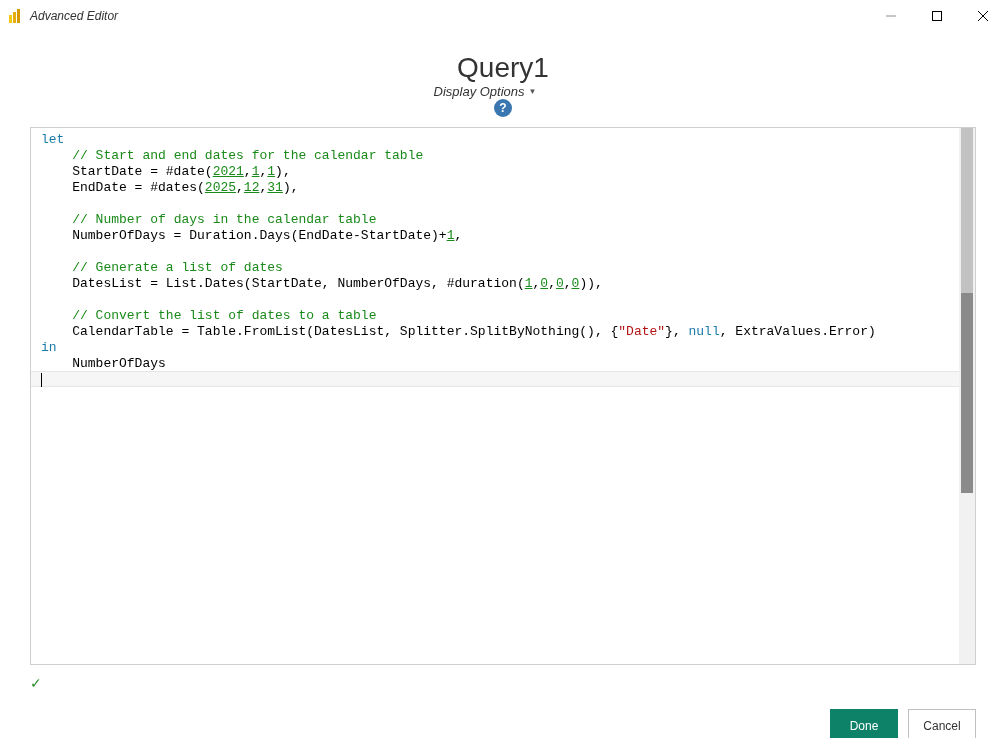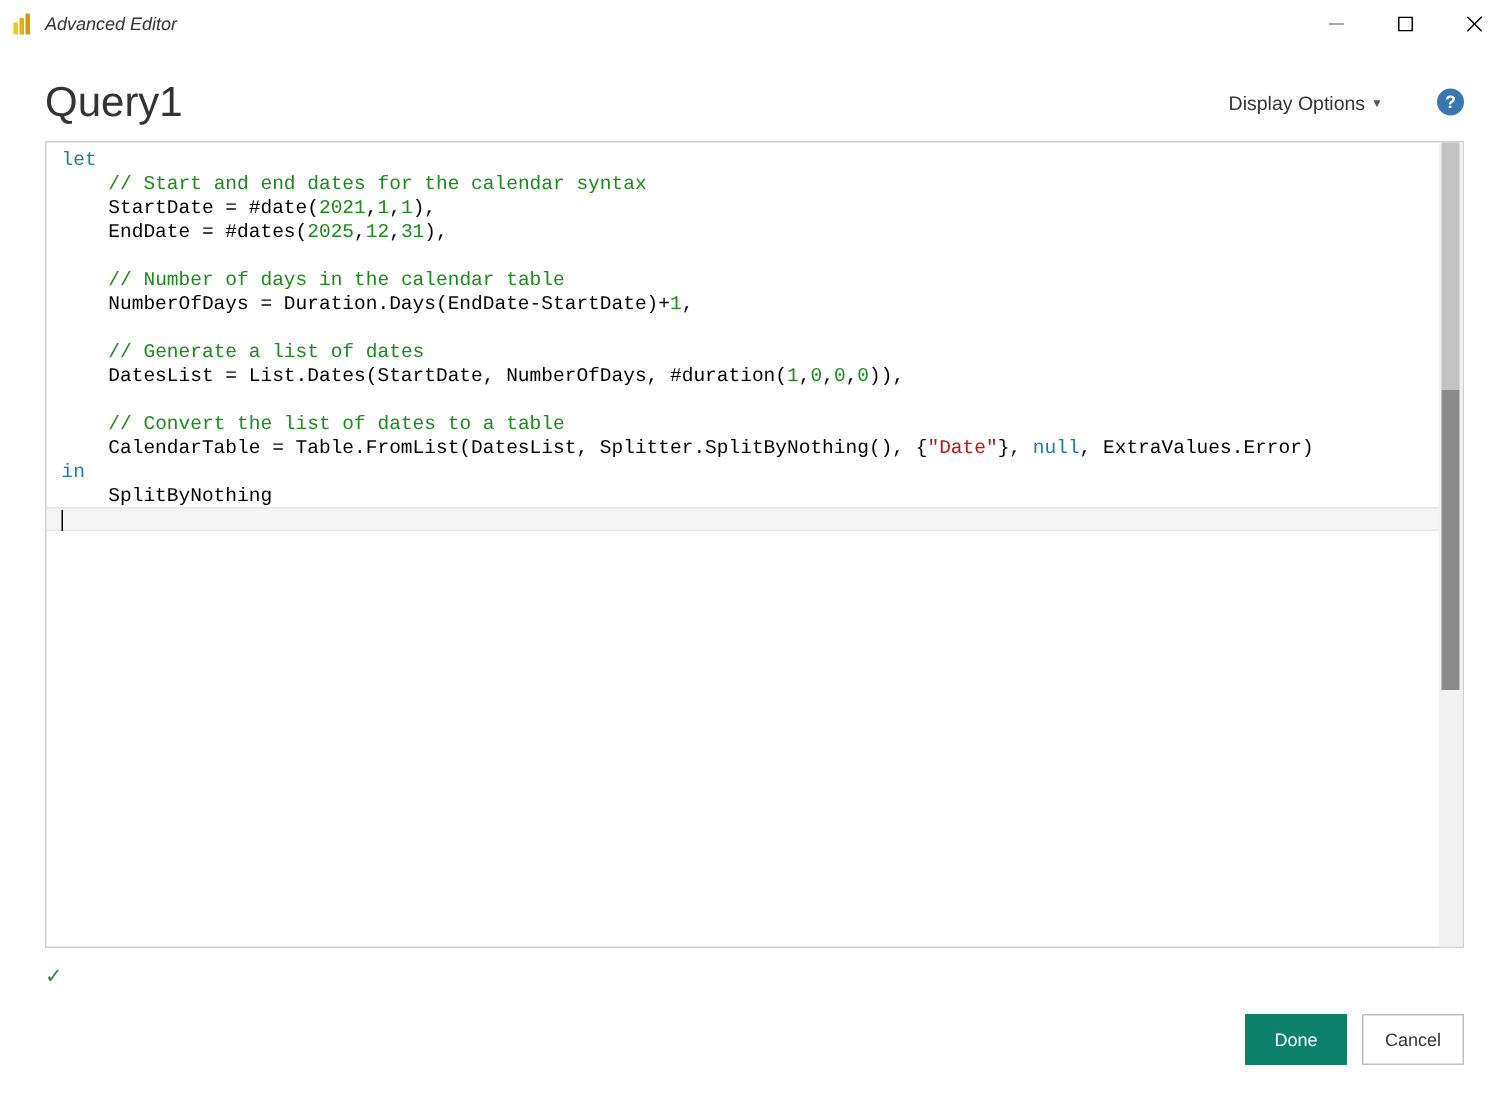--- a/index.html
+++ b/index.html
@@ -39,35 +39,37 @@
     border: none;
     cursor: default;
   }
   .win-btn.min svg, .win-btn.max svg, .win-btn.close svg { width: 10px; height: 10px; }
   .win-btn.min { opacity: .45; }
 
   .header {
     display: flex;
     align-items: center;
     padding: 20px 30px 10px 30px;
+    flex-direction: column;
   }
   .header h1 {
     margin: 0;
     font-weight: 300;
     font-size: 28px;
     color: #333;
     flex: 1;
   }
   .display-opts {
     font-size: 13px;
     color: #333;
     display: flex;
     align-items: center;
     cursor: pointer;
     margin-right: 36px;
+    font-style: italic;
   }
   .display-opts .caret {
     margin-left: 4px;
     font-size: 8px;
     color: #555;
   }
   .help-icon {
     width: 18px; height: 18px;
     border-radius: 50%;
     background: #3a77b0;
@@ -111,21 +113,21 @@
   .code {
     font-family: Consolas, "Courier New", monospace;
     font-size: 13px;
     line-height: 16px;
     white-space: pre;
     padding: 4px 10px;
     color: #000;
   }
   .kw { color: #1a7aa8; }
   .com { color: #1a8a1a; }
-  .num { color: #1a8a1a; }
+  .num { color: #1a8a1a; text-decoration: underline; }
   .str { color: #b31515; }
   .nullkw { color: #1a7aa8; text-align: center; }
   .cursor-line {
     position: absolute;
     left: 0; right: 16px;
     height: 16px;
     background: #f6f6f6;
     border-top: 1px solid #e6e6e6;
     border-bottom: 1px solid #e6e6e6;
     z-index: 0;
@@ -219,34 +221,34 @@
   <div class="help-icon">
     <span>?</span>
   </div>
 </div>
 
 <div class="editor-wrap">
   <div class="editor-scroll">
     <div class="cursor-line" id="cursor-line" style="top: 243px;"></div>
     <div class="cursor-bar" id="cursor-bar" style="top: 245px; left: 10px;"></div>
     <div class="code code-content" id="code-area"><span><span class="kw">let</span>
-</span><span><span>    </span><span class="com">// Start and end dates for the calendar syntax</span>
+</span><span><span>    </span><span class="com">// Start and end dates for the calendar table</span>
 </span><span><span>    StartDate = #date(</span><span class="num">2021</span><span>,</span><span class="num">1</span><span>,</span><span class="num">1</span><span>),</span>
 </span><span><span>    EndDate = #dates(</span><span class="num">2025</span><span>,</span><span class="num">12</span><span>,</span><span class="num">31</span><span>),</span>
 </span><span>
 </span><span><span>    </span><span class="com">// Number of days in the calendar table</span>
 </span><span><span>    NumberOfDays = Duration.Days(EndDate-StartDate)+</span><span class="num">1</span><span>,</span>
 </span><span>
 </span><span><span>    </span><span class="com">// Generate a list of dates</span>
 </span><span><span>    DatesList = List.Dates(StartDate, NumberOfDays, #duration(</span><span class="num">1</span><span>,</span><span class="num">0</span><span>,</span><span class="num">0</span><span>,</span><span class="num">0</span><span>)),</span>
 </span><span>
 </span><span><span>    </span><span class="com">// Convert the list of dates to a table</span>
 </span><span><span>    CalendarTable = Table.FromList(DatesList, Splitter.SplitByNothing(), {</span><span class="str">"Date"</span><span>}, </span><span class="nullkw">null</span><span>, ExtraValues.Error)</span>
 </span><span><span class="kw">in</span>
-</span><span><span>    SplitByNothing</span>
+</span><span><span>    NumberOfDays</span>
 </span></div>
   </div>
   <div class="scrollbar-track">
     <div class="scrollbar-thumb" style="top:0; height:165px;"></div>
     <div class="scrollbar-thumb" style="top:165px; height:200px; background:#8a8a8a;"></div>
   </div>
 </div>
 
 <div class="status">
   <span class="check">✓</span>

